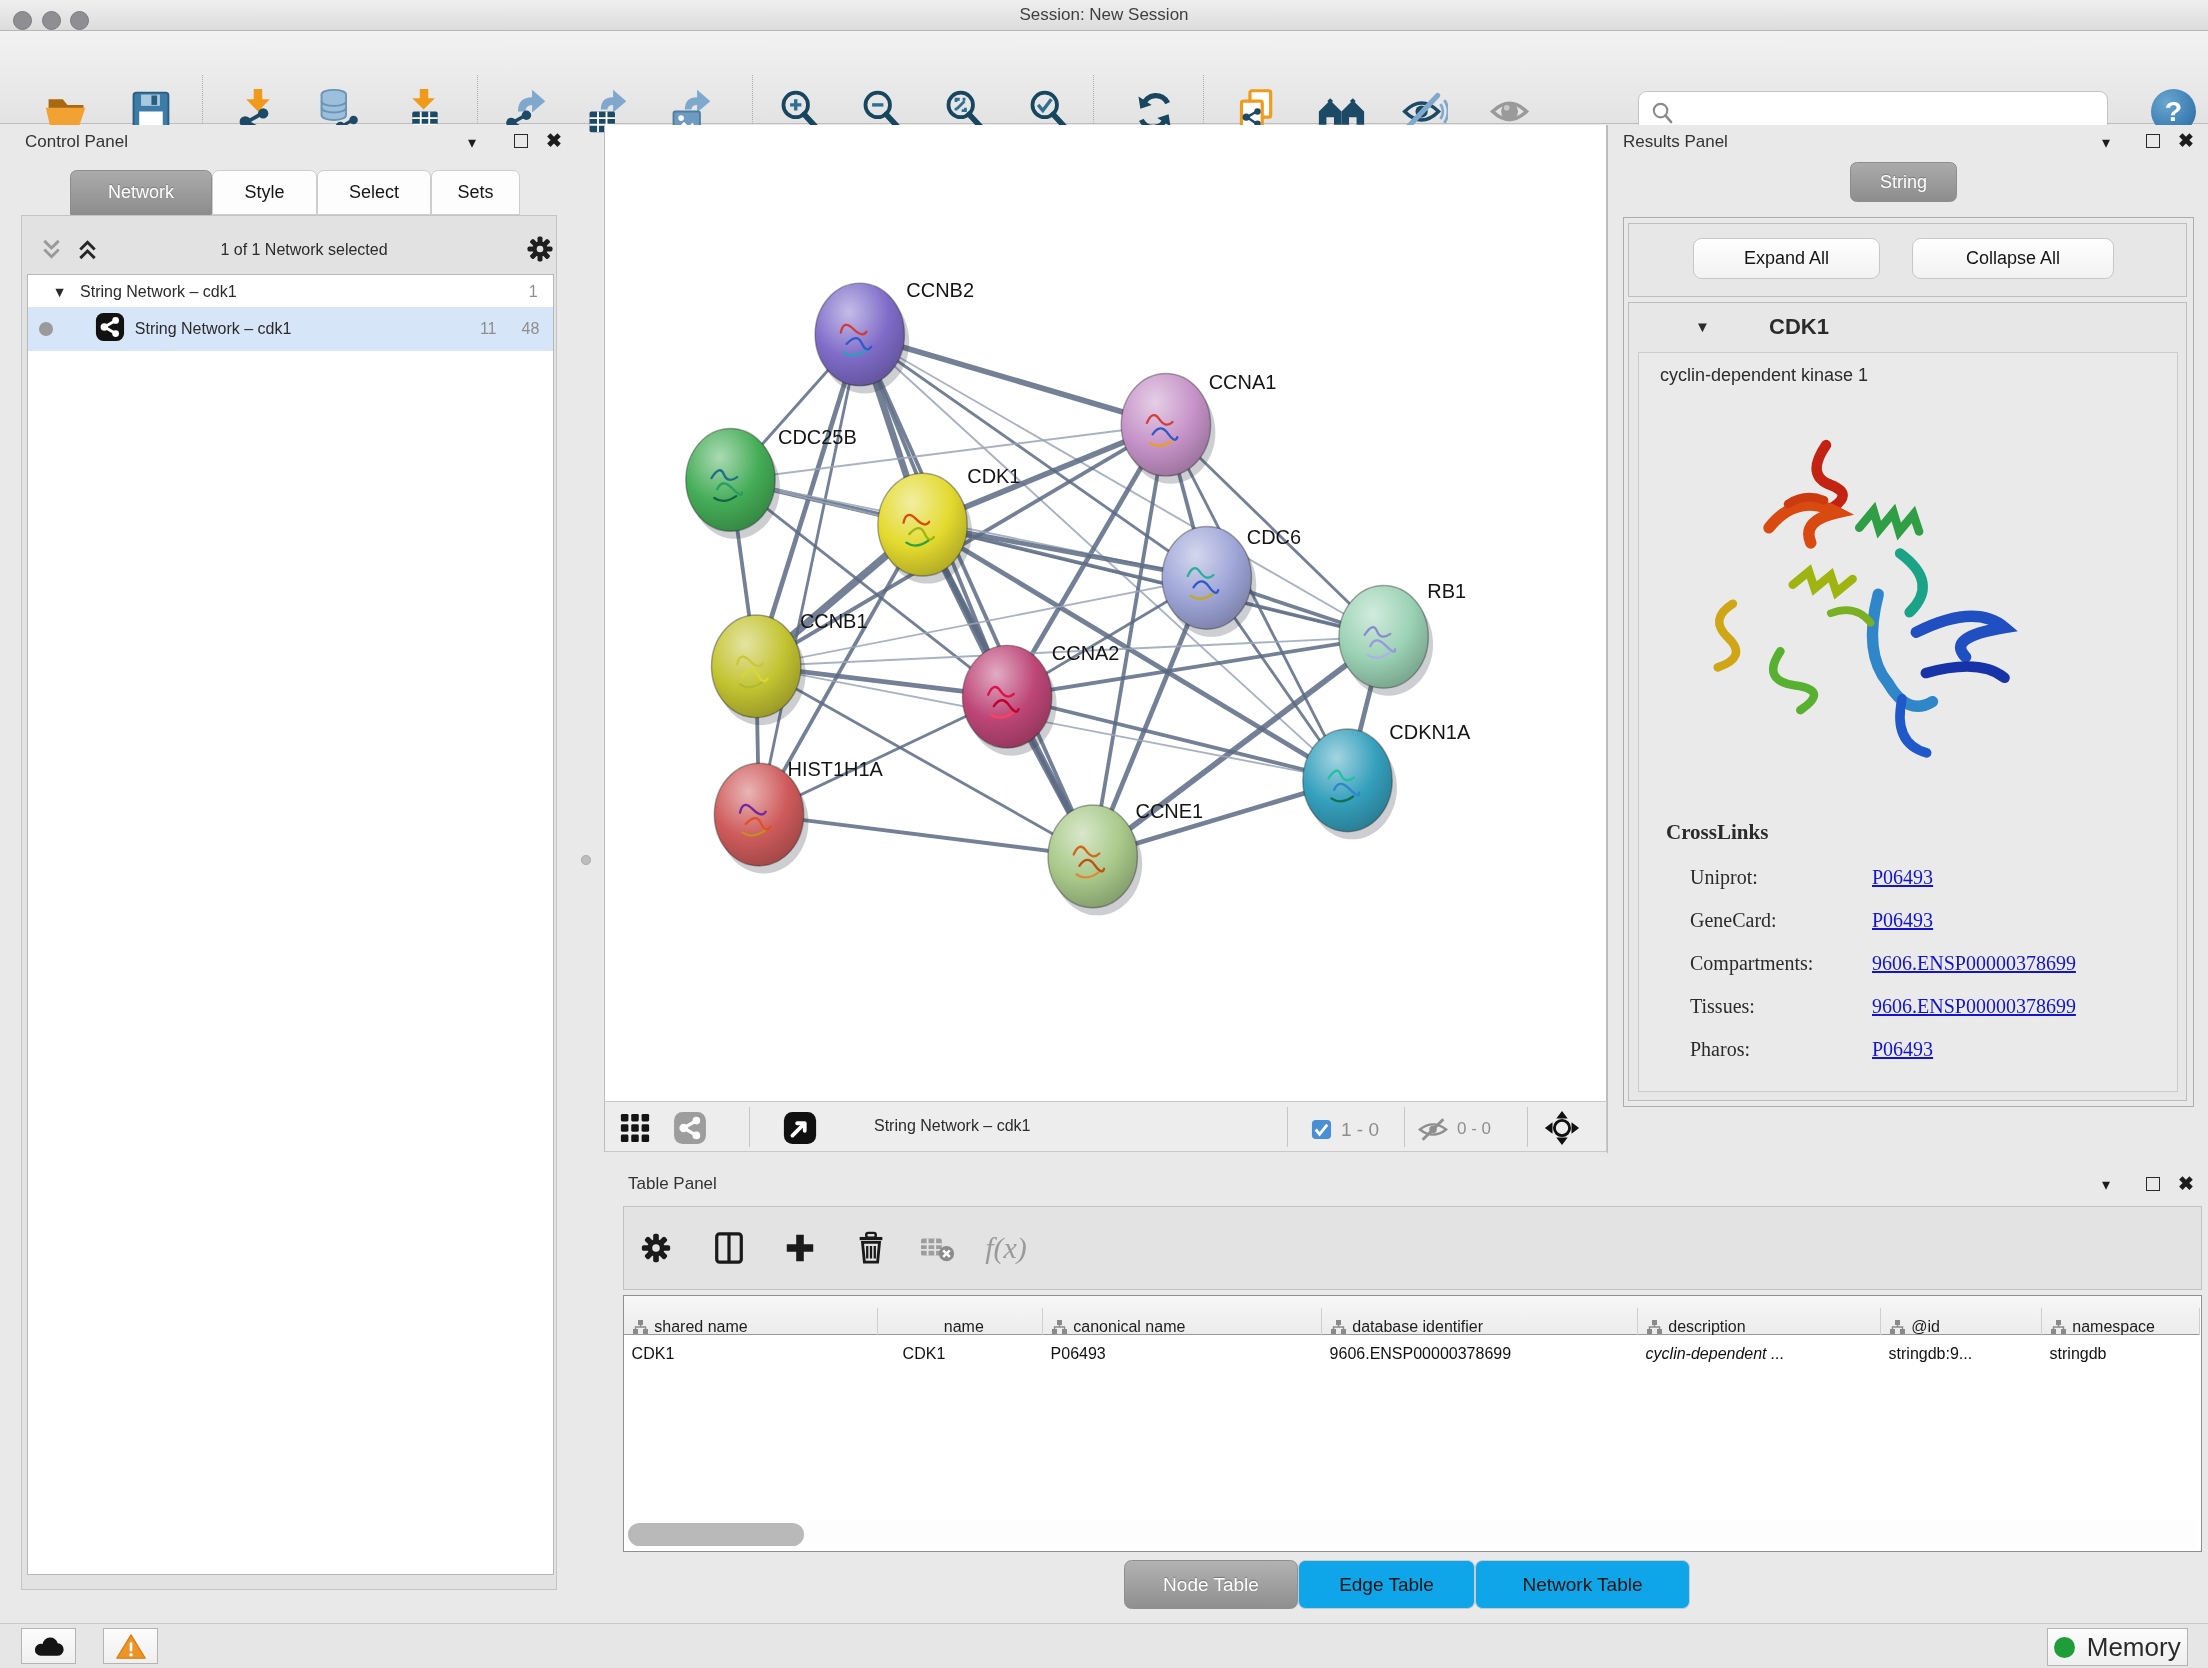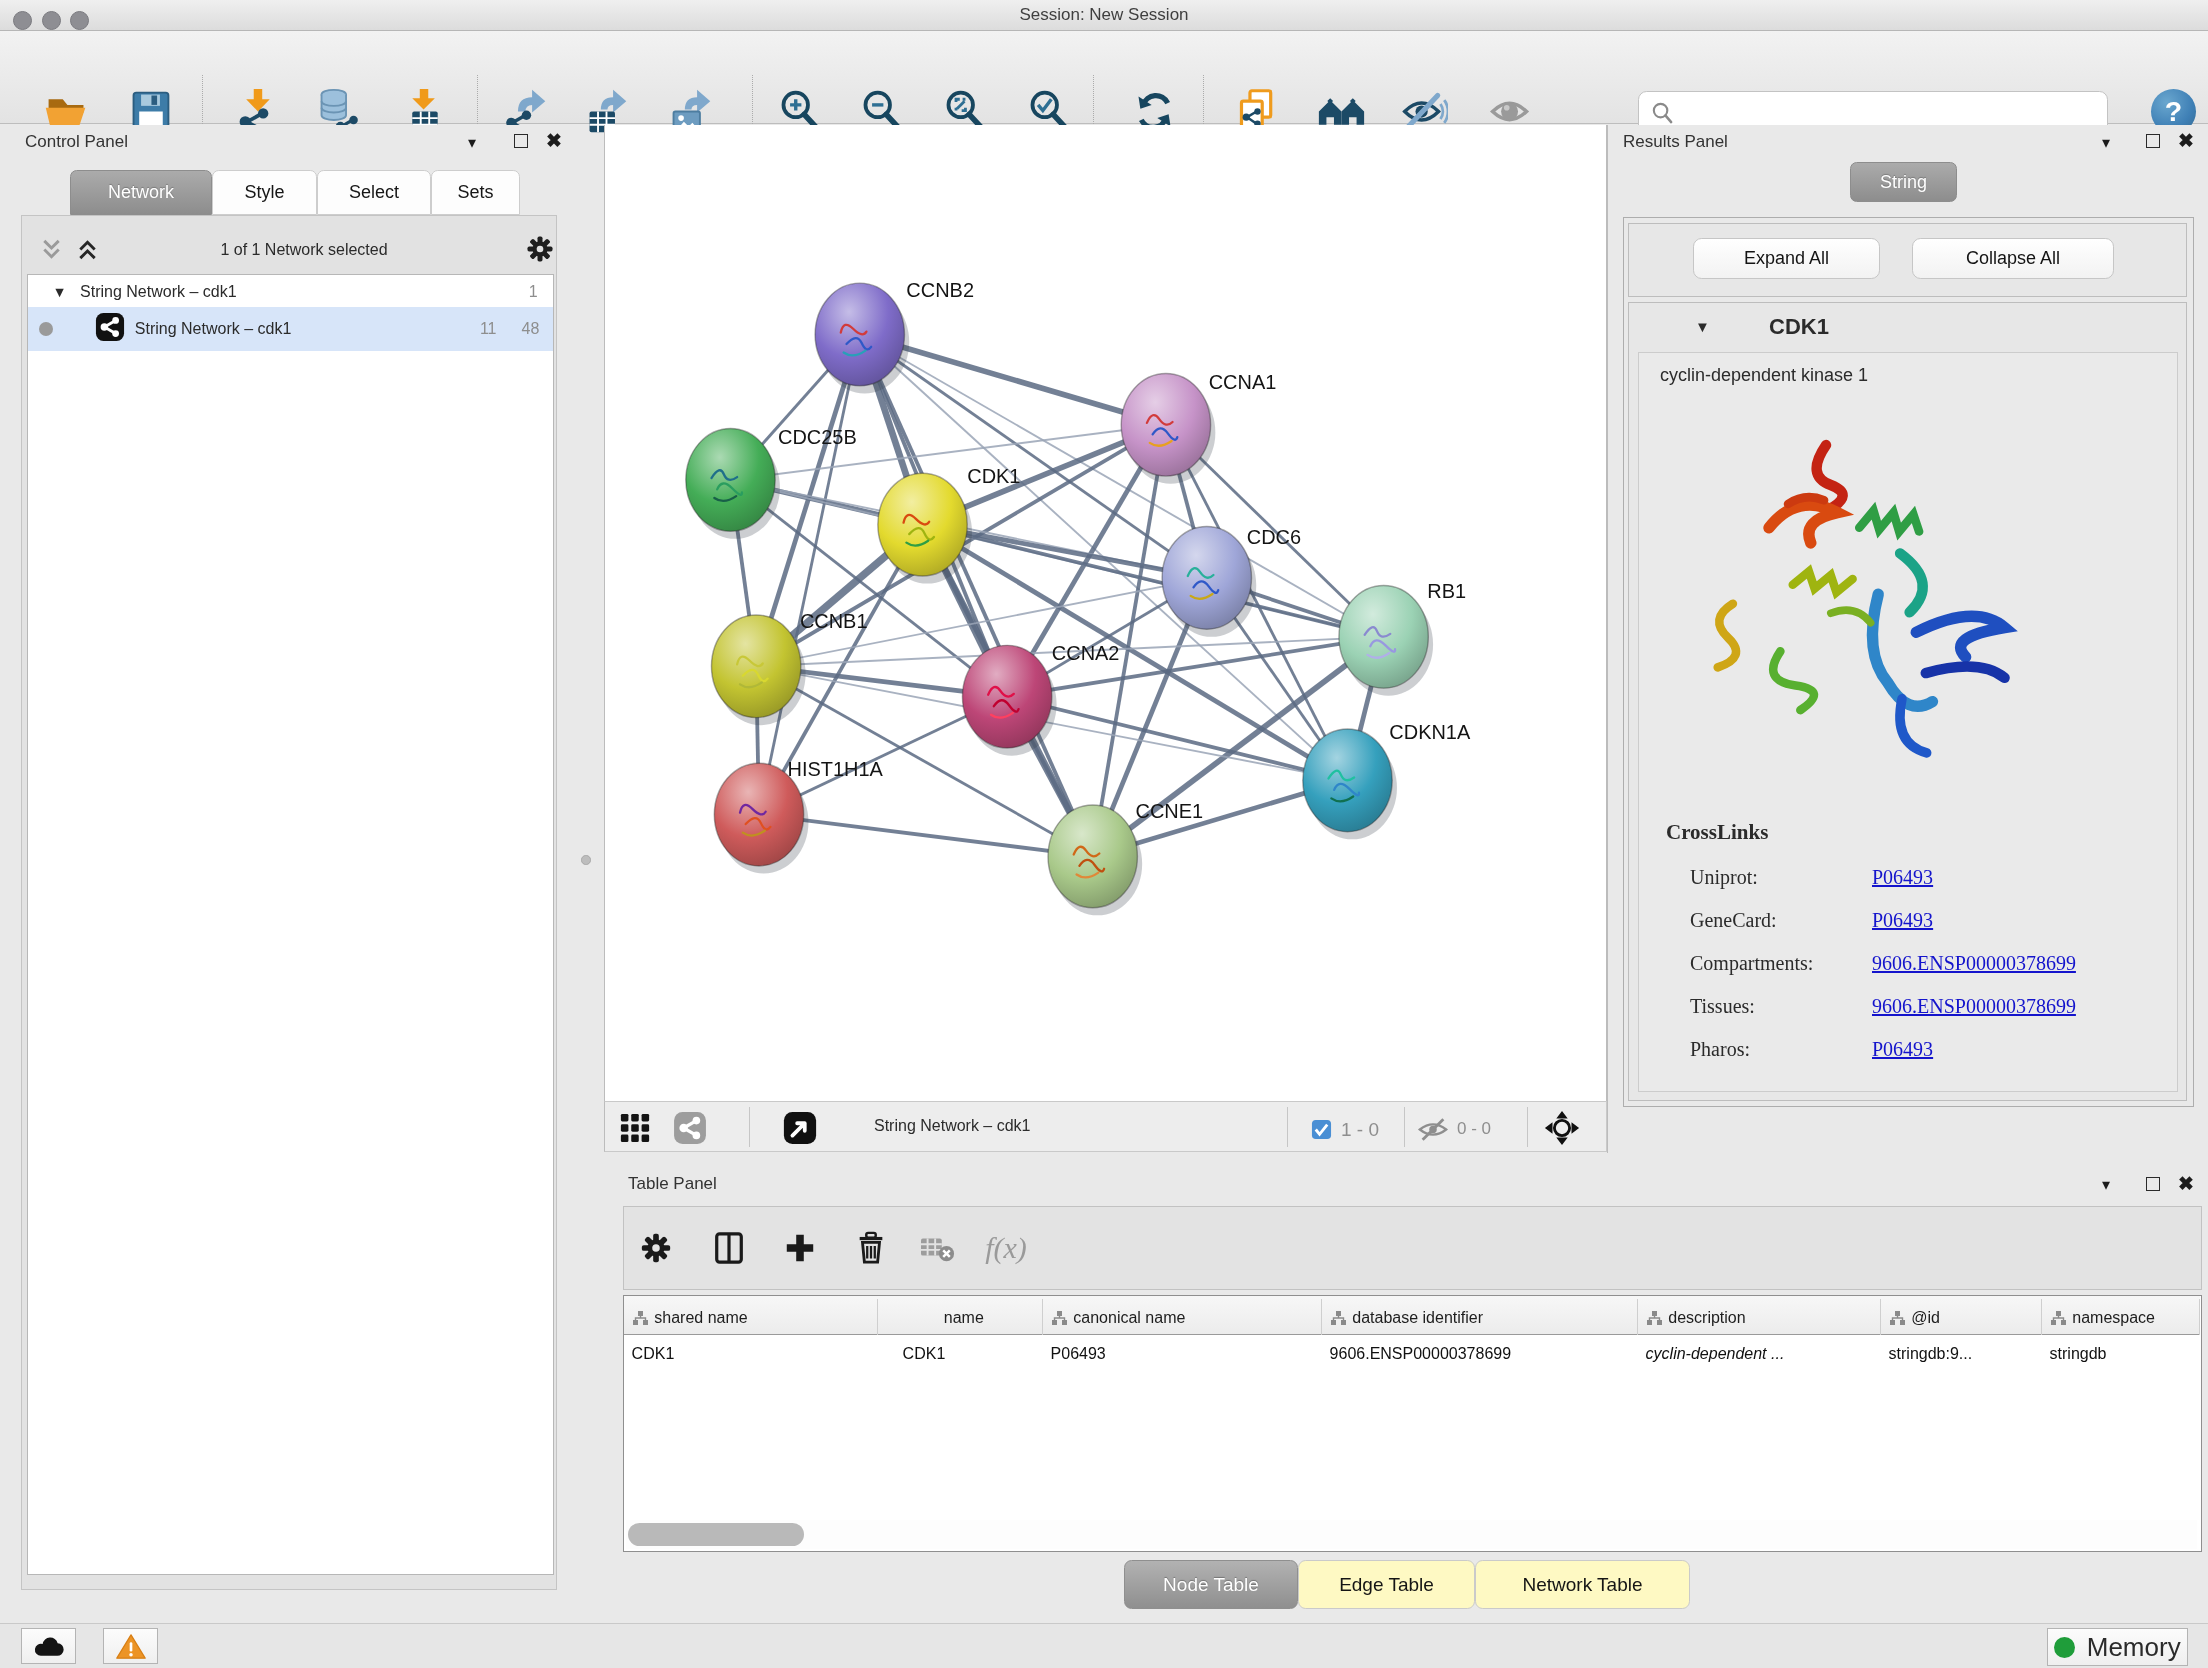--- a/index.html
+++ b/index.html
@@ -69,28 +69,28 @@
   .xlink{color:#1414cc;text-decoration:underline;}
   
   #tp-bg{left:604px;top:1153px;width:1605px;height:470px;background:#e9e9e9;}
   #tp-toolbar{left:623px;top:1206px;width:1579px;height:84px;background:#e3e3e3;
     border:1px solid #c2c2c2;box-sizing:border-box;}
   .tp-ico{position:absolute;top:1227px;width:42px;height:42px;display:flex;align-items:center;justify-content:center;}
   #tbl{left:623px;top:1295px;width:1579px;height:257px;background:#fff;
     border:1.9px solid #8f8f8f;box-sizing:border-box;}
   #tbl-head{position:absolute;left:624px;top:1296px;width:1576px;height:39px;
     background:linear-gradient(#f7f7f7,#ececec);border-bottom:1.9px solid #9a9a9a;box-sizing:border-box;}
-  .th-cell{position:absolute;top:3px;height:37px;display:flex;align-items:center;gap:6.7px;
+  .th-cell{position:absolute;top:12px;height:37px;display:flex;align-items:center;gap:6.7px;
     font-size:16px;color:#1d1d1d;overflow:hidden;border-right:1px solid #cfcfcf;box-sizing:border-box;padding-left:7.6px;}
   .td-cell{position:absolute;top:0;height:38px;display:flex;align-items:center;
     font-size:16px;color:#111;overflow:hidden;padding-left:7.6px;box-sizing:border-box;}
   #hscroll{position:absolute;left:626px;top:1520px;width:1571px;height:28.5px;background:#fdfdfd;}
   #hthumb{position:absolute;left:1.9px;top:2.9px;width:176px;height:23px;border-radius:11.4px;background:#b9b9b9;}
   .btab{position:absolute;top:1560px;height:49px;box-sizing:border-box;display:flex;align-items:center;
-    justify-content:center;font-size:19px;background:#fef9c3;border:1px solid #cacaca;border-radius:7.6px;color:#151515;}
+    justify-content:center;font-size:19px;background:#0ea5e9;border:1px solid #cacaca;border-radius:7.6px;color:#151515;}
   .btab.sel{background:linear-gradient(#b2b2b2,#8f8f8f);color:#fff;border-color:#8f8f8f;
     text-shadow:0 -1px 1px rgba(0,0,0,.3);}
   
   #statusbar{left:0;top:1623px;width:2208px;height:46px;background:#e6e6e6;border-top:1px solid #c9c9c9;}
   .sb-btn{position:absolute;top:1628px;height:36px;background:linear-gradient(#fcfcfc,#efefef);
     border:1.9px solid #b4b4b4;box-sizing:border-box;display:flex;align-items:center;justify-content:center;}
   .split-dot{position:absolute;width:9.5px;height:9.5px;border-radius:50%;background:#bdbdbd;border:1px solid #a8a8a8;box-sizing:border-box;}
   .chev{display:inline-block;}
 </style>
 </head>

